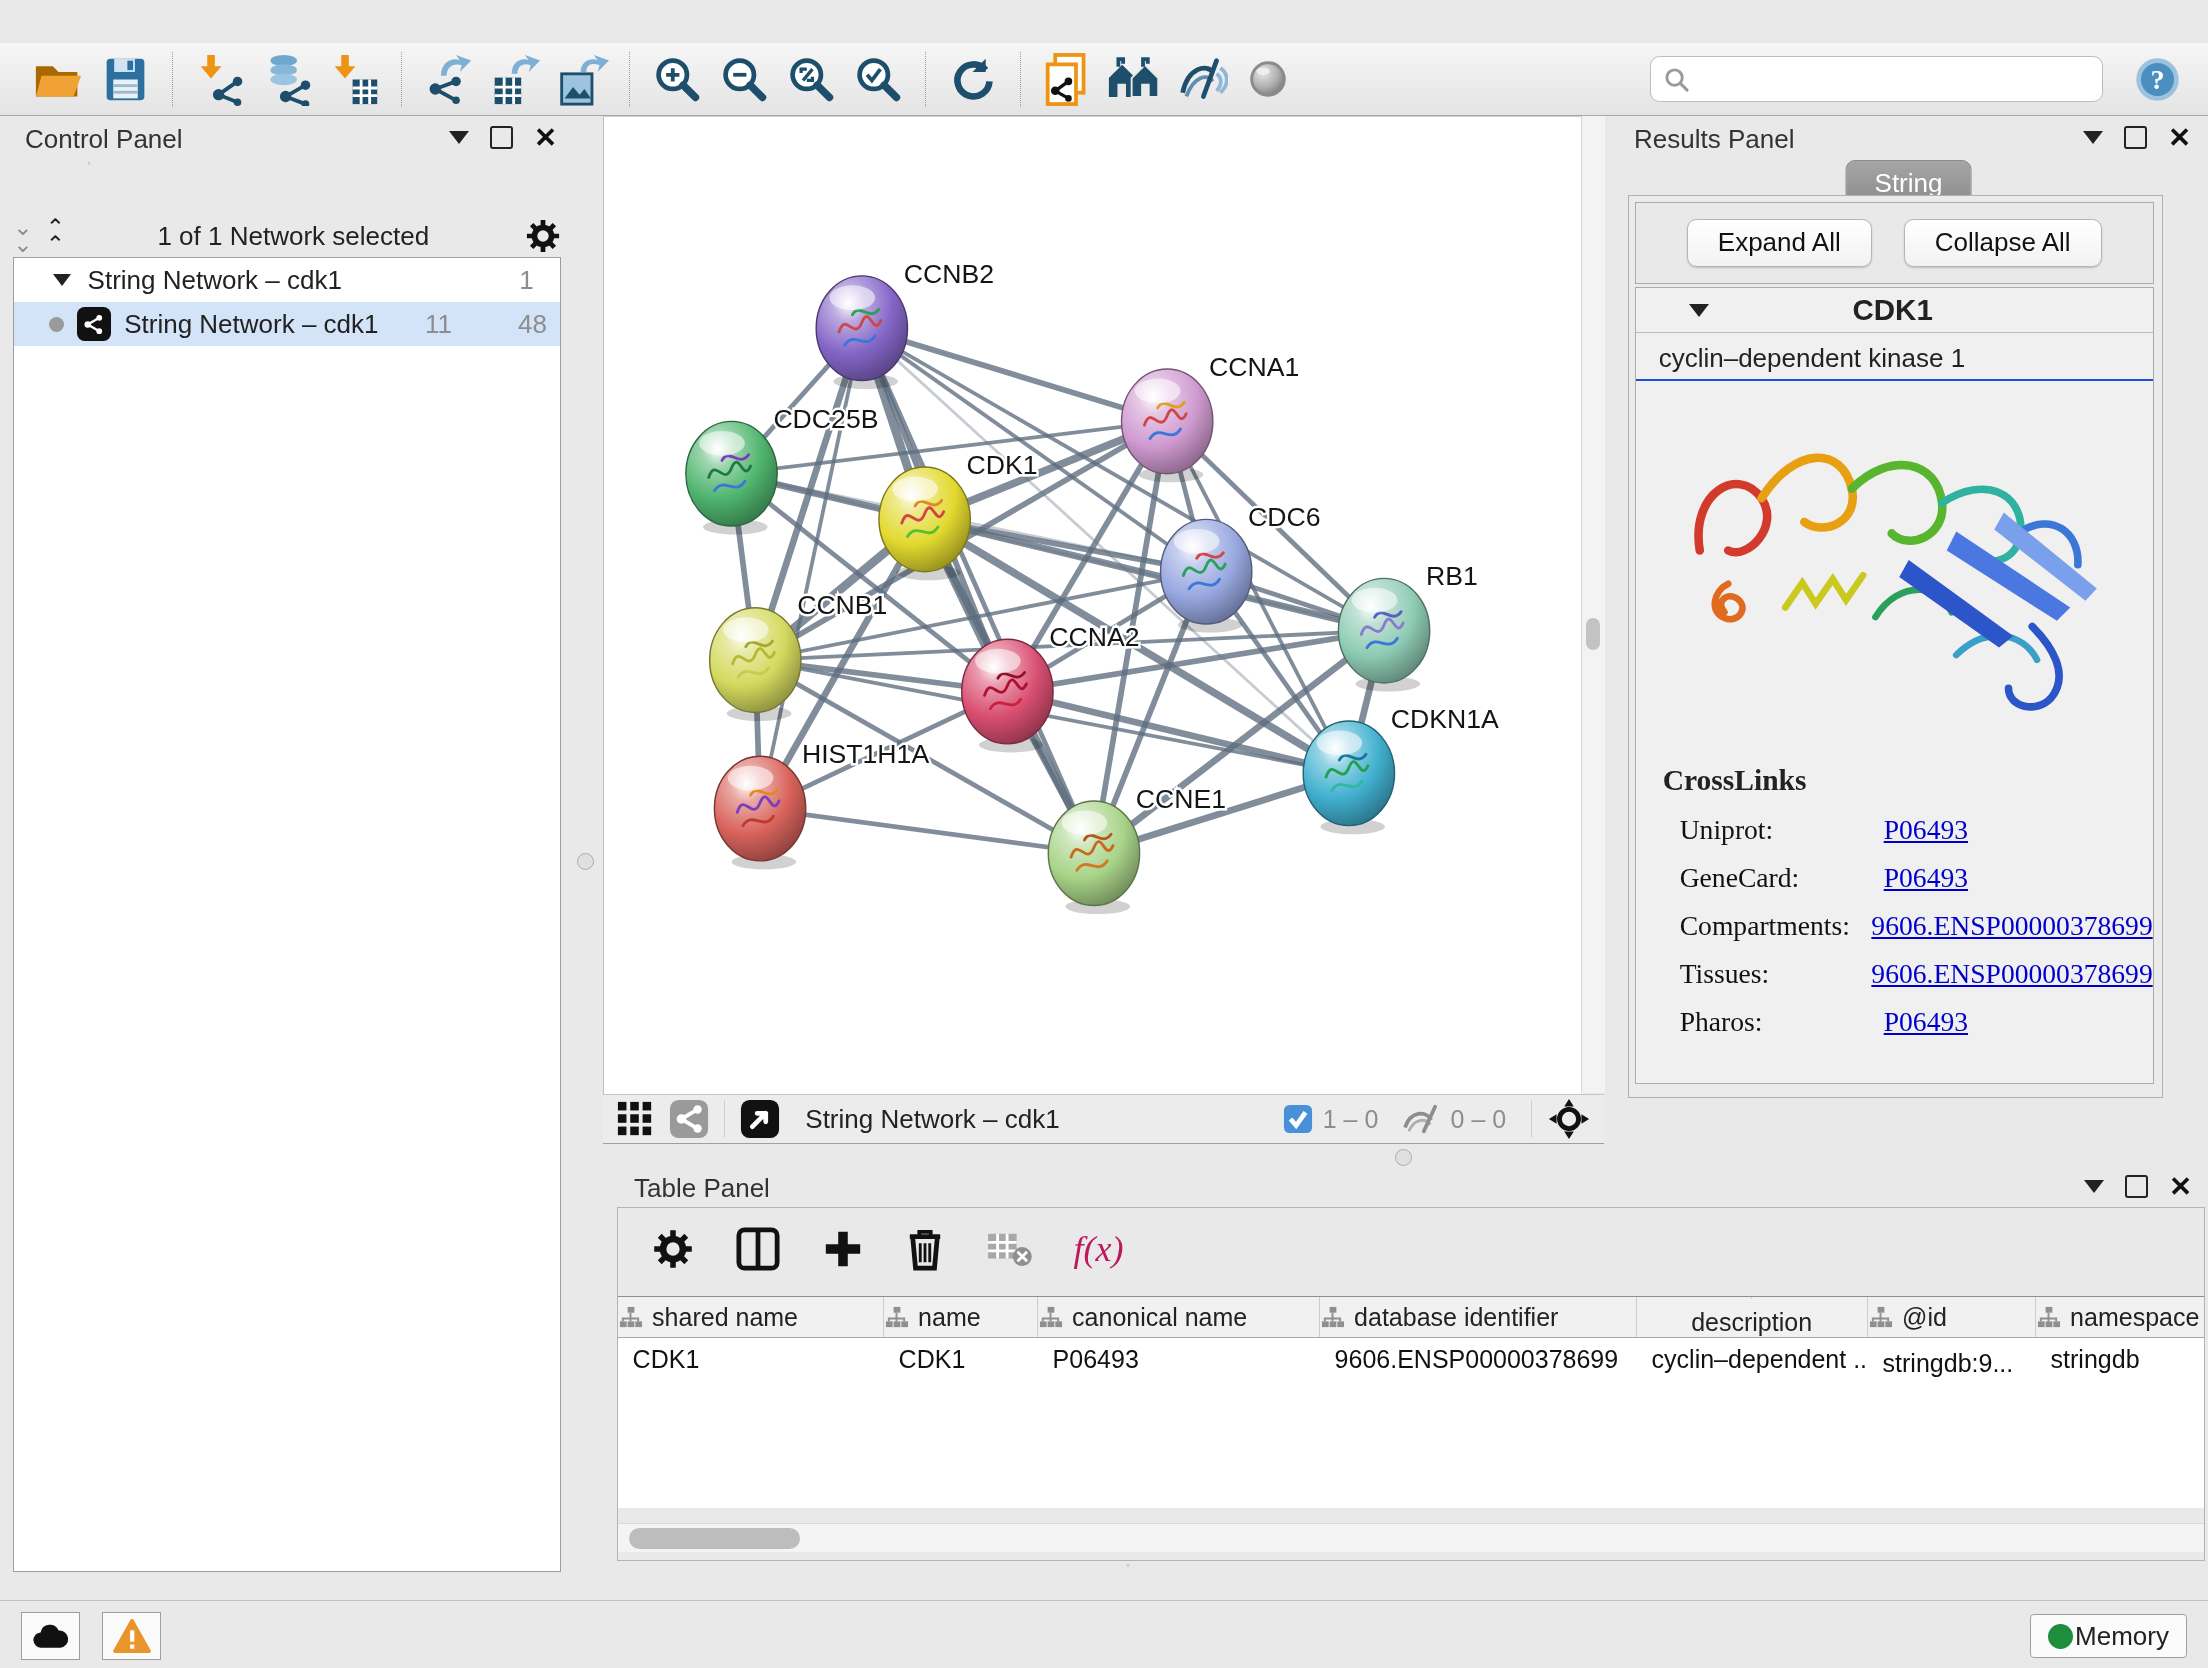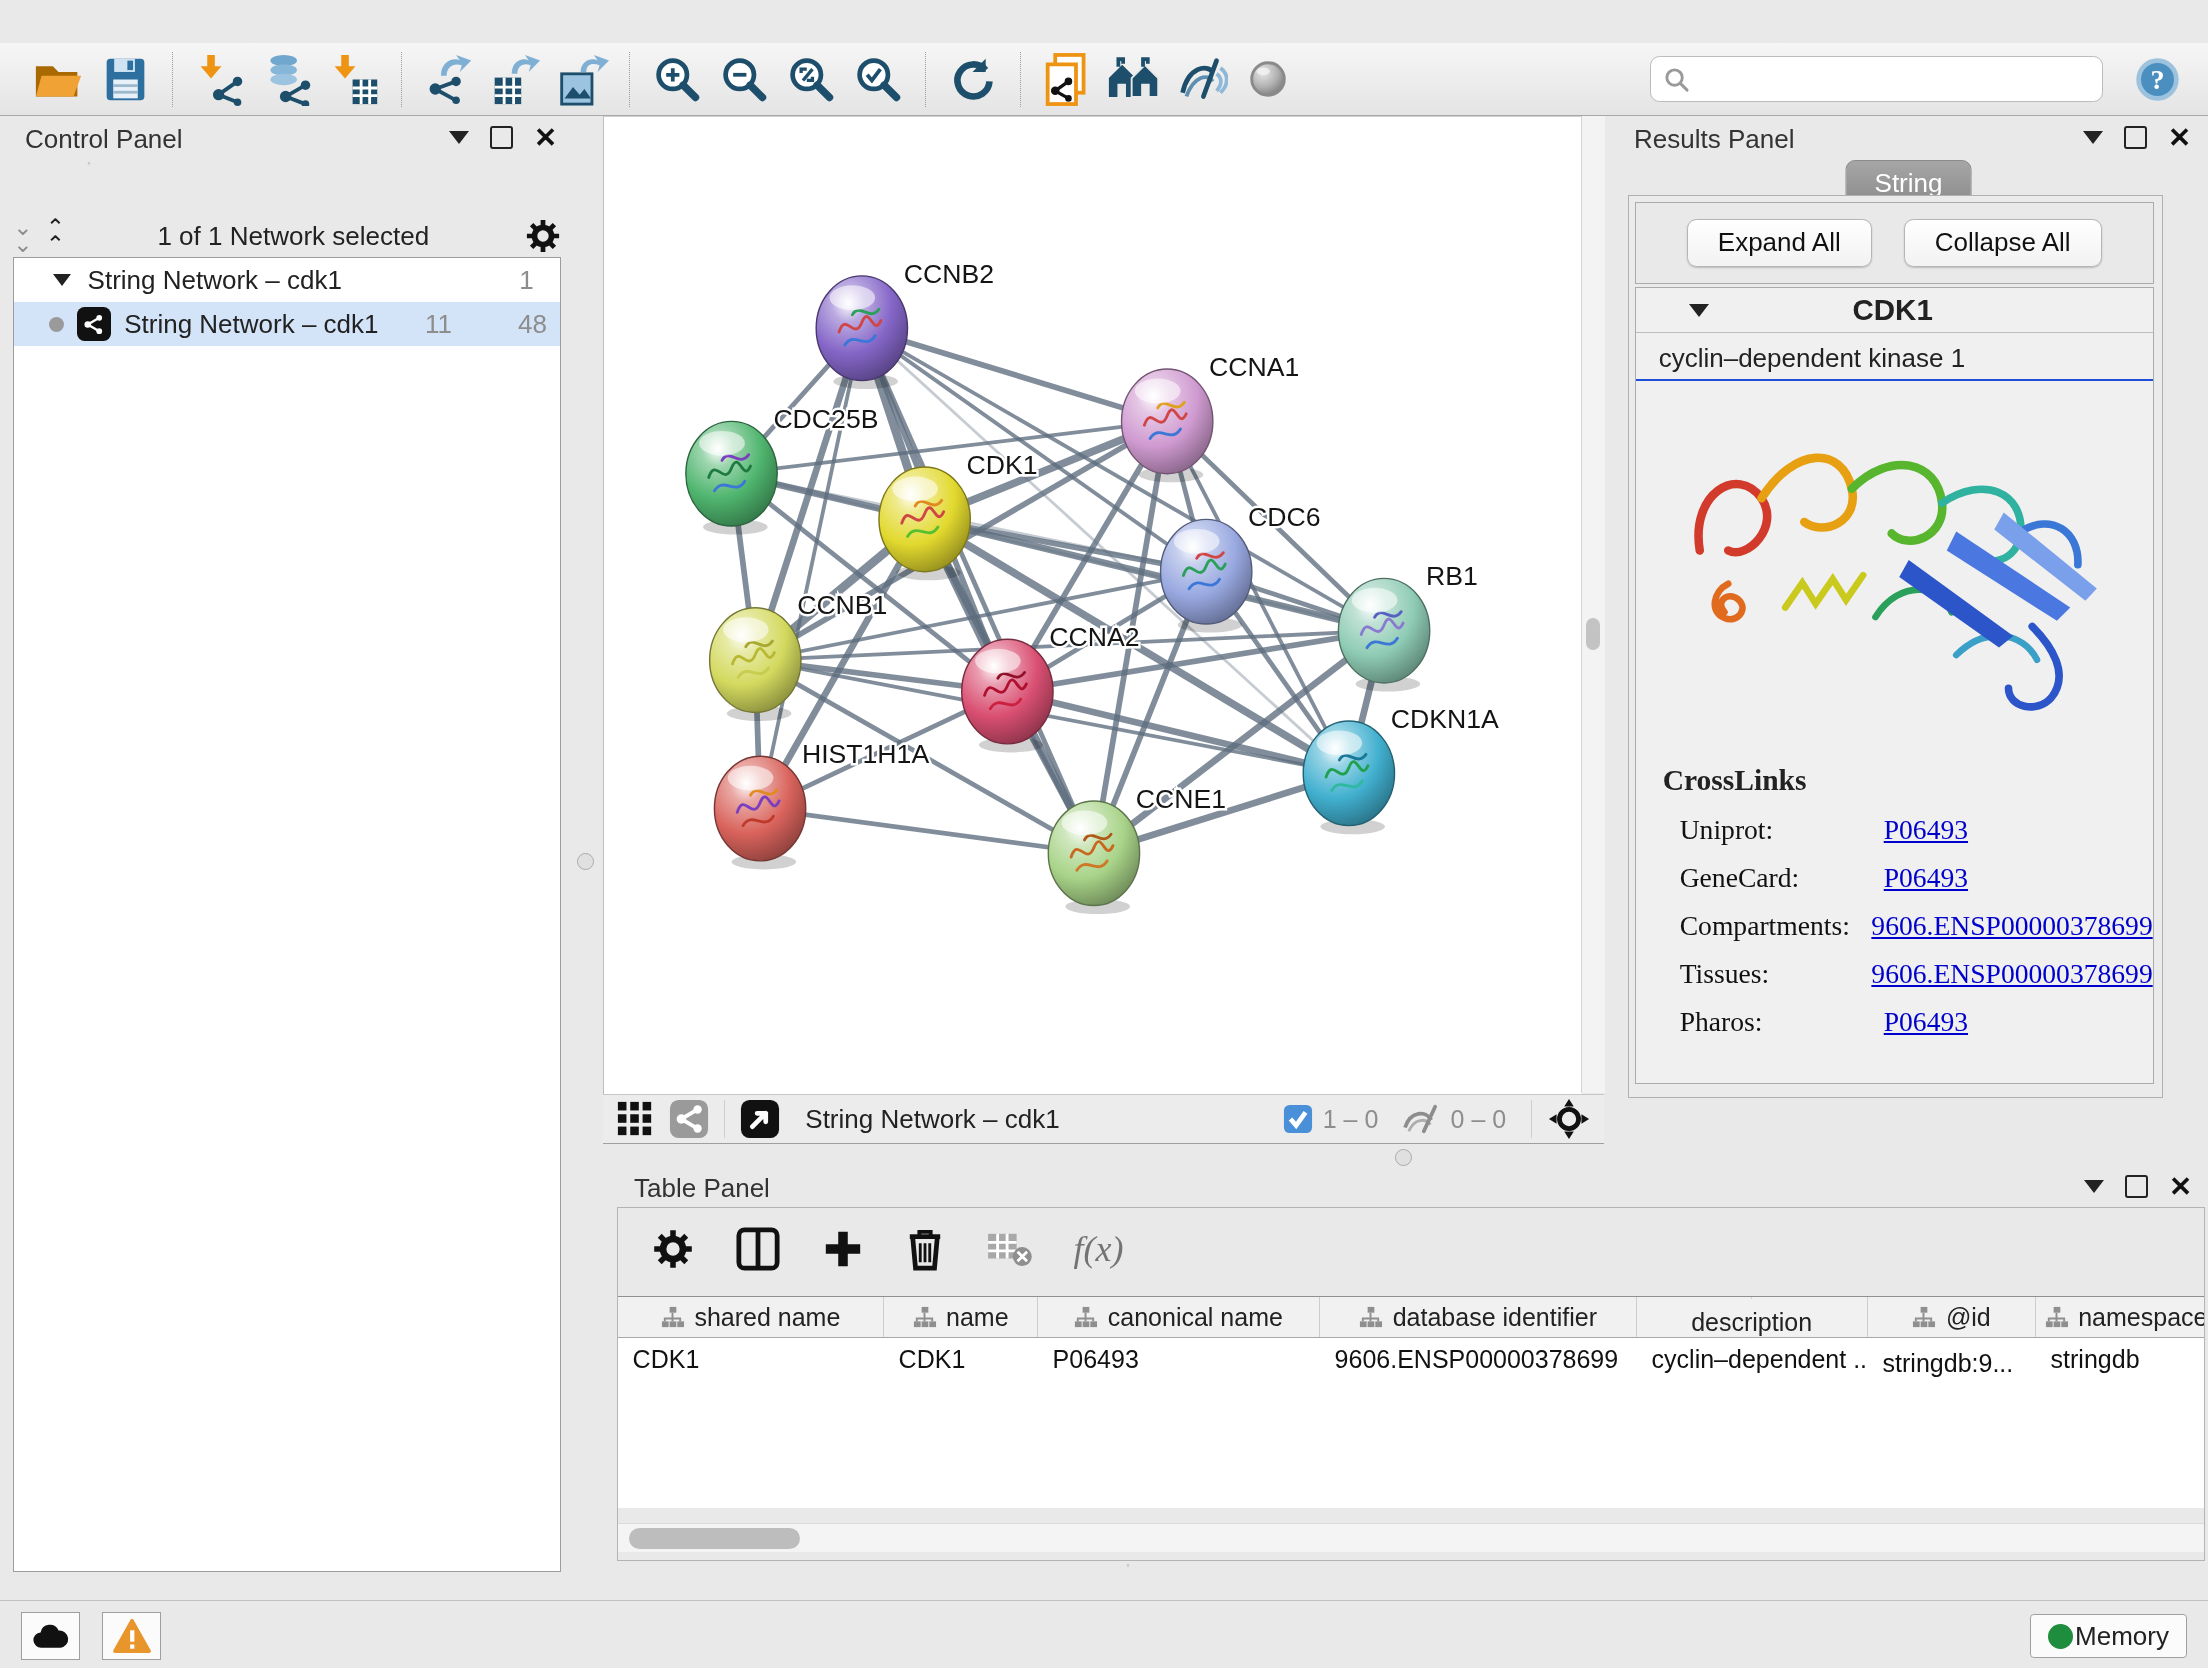--- a/index.html
+++ b/index.html
@@ -75,21 +75,21 @@
   .xl-head{font-size:29.5px;font-weight:bold;margin-bottom:17px;}
   .xlrow{display:flex;font-size:27.6px;margin-bottom:16px;}
   .xlrow .lab{width:204px;padding-left:17px;color:#111;}
   .xlrow a{color:#0000cc;text-decoration:underline;}
   
   .table-panel{position:absolute;left:609px;top:1049px;width:1600px;height:437px;}
   .tp-box{position:absolute;left:7.6px;top:42px;width:1588px;height:354px;background:#e9e9e9;border:1.9px solid #b4b4b4;box-sizing:border-box;}
   .tp-toolbar{height:82px;display:flex;align-items:center;gap:42px;padding-left:34px;}
   .tbl{position:absolute;left:0px;top:88px;right:0;height:211px;background:#fff;border-top:1.9px solid #8f8f8f;overflow:hidden;}
   .thr{display:flex;background:#f1f1f1;border-bottom:1.9px solid #a8a8a8;height:40px;}
-  .th{display:flex;align-items:center;justify-content:center;gap:9.5px;font-size:25px;color:#222;
+  .th{display:flex;align-items:center;justify-content:flex-start;gap:9.5px;font-size:25px;color:#222;
       border-right:1px solid #cdcdcd;box-sizing:border-box;overflow:hidden;white-space:nowrap;flex:0 0 auto;}
   .tdr{display:flex;height:42px;background:#fff;}
   .td{font-size:25px;color:#111;padding-left:15px;display:flex;align-items:center;box-sizing:border-box;
       overflow:hidden;white-space:nowrap;flex:0 0 auto;}
   .hscroll{position:absolute;left:0;bottom:7.6px;width:100%;height:28.5px;background:#f4f4f4;border-top:1px solid #dadada;}
   .hthumb{position:absolute;left:11.4px;top:3.8px;width:171px;height:21px;border-radius:10.5px;background:#bdbdbd;}
   .tp-tabs{position:absolute;left:518px;top:399px;}
   
   .statusbar{position:absolute;left:0;bottom:0;width:100%;height:67px;background:#e9e9e9;border-top:1.9px solid #c2c2c2;}
   .sbtn{position:absolute;top:11.4px;width:57px;height:46px;background:#fbfbfb;border:1.9px solid #9f9f9f;
@@ -704,21 +704,21 @@
             <path d="M14 10 v-5 h12 v5" fill="none" stroke="#111" stroke-width="4"></path>
             <path d="M7 10 l3 33 h20 l3 -33" fill="none" stroke="#111" stroke-width="5"></path>
             <path d="M15 17 v20 M20 17 v20 M25 17 v20" stroke="#111" stroke-width="3"></path>
           </svg>
           <svg width="46" height="38" viewBox="0 0 48 40">
             <rect x="2" y="4" width="30" height="26" fill="#a8a8a8"></rect>
             <path d="M2 13 h30 M2 22 h30 M12 4 v26 M22 4 v26" stroke="#fff" stroke-width="3"></path>
             <circle cx="38" cy="28" r="10" fill="#8f8f8f"></circle>
             <path d="M33 23 l10 10 M43 23 l-10 10" stroke="#fff" stroke-width="3"></path>
           </svg>
-          <span style="font-family:'Liberation Serif',serif;font-style:italic;font-size:36px;color:#737373;">f(x)</span>
+          <span style="font-family:'Liberation Serif',serif;font-style:italic;font-size:36px;color:#be185d;">f(x)</span>
         </div>
         <div class="tbl">
           <div class="thr" id="tbl-head">
               <div class="th" style="width: 266px;">
                 <svg width="25" height="25" viewBox="0 0 26 26">
                   <rect x="10" y="2" width="7" height="6" fill="#8f8f8f"></rect>
                   <rect x="2" y="17" width="7" height="6" fill="#8f8f8f"></rect>
                   <rect x="10" y="17" width="7" height="6" fill="#8f8f8f"></rect>
                   <rect x="18" y="17" width="7" height="6" fill="#8f8f8f"></rect>
                   <path d="M13 8 v4 M5 17 v-3 h16 v3 M13 12 v5" stroke="#8f8f8f" stroke-width="2" fill="none"></path>

